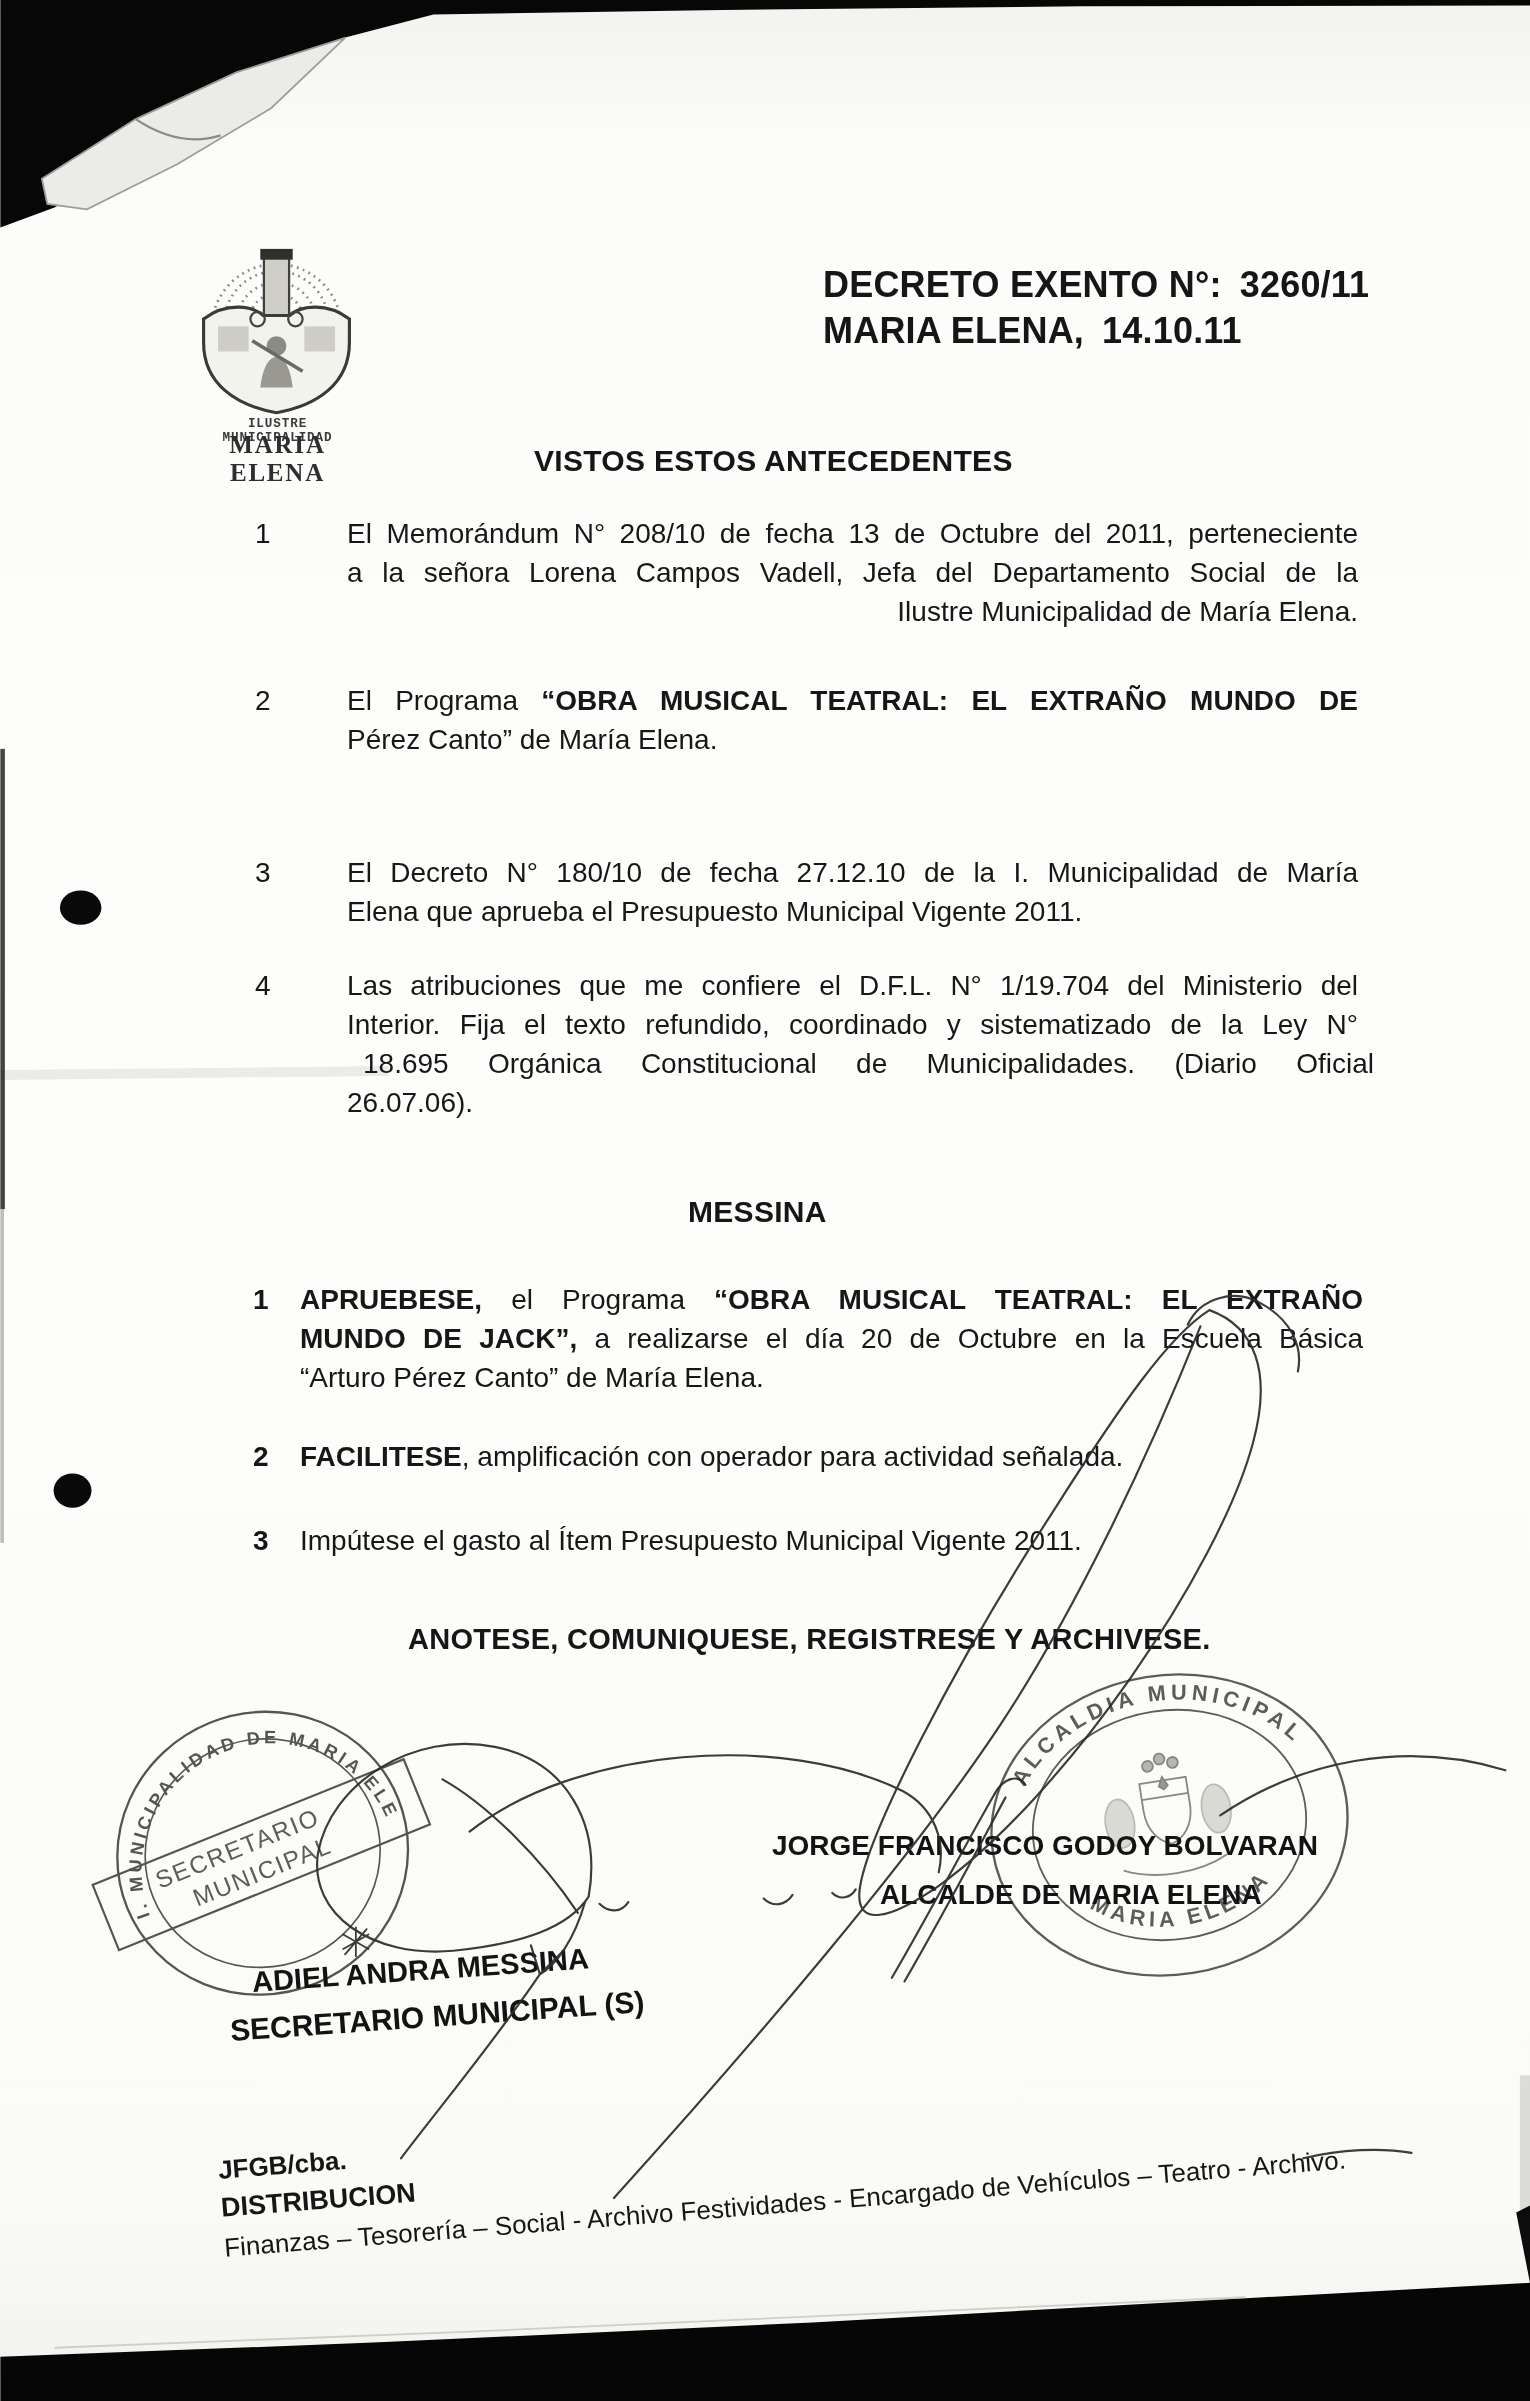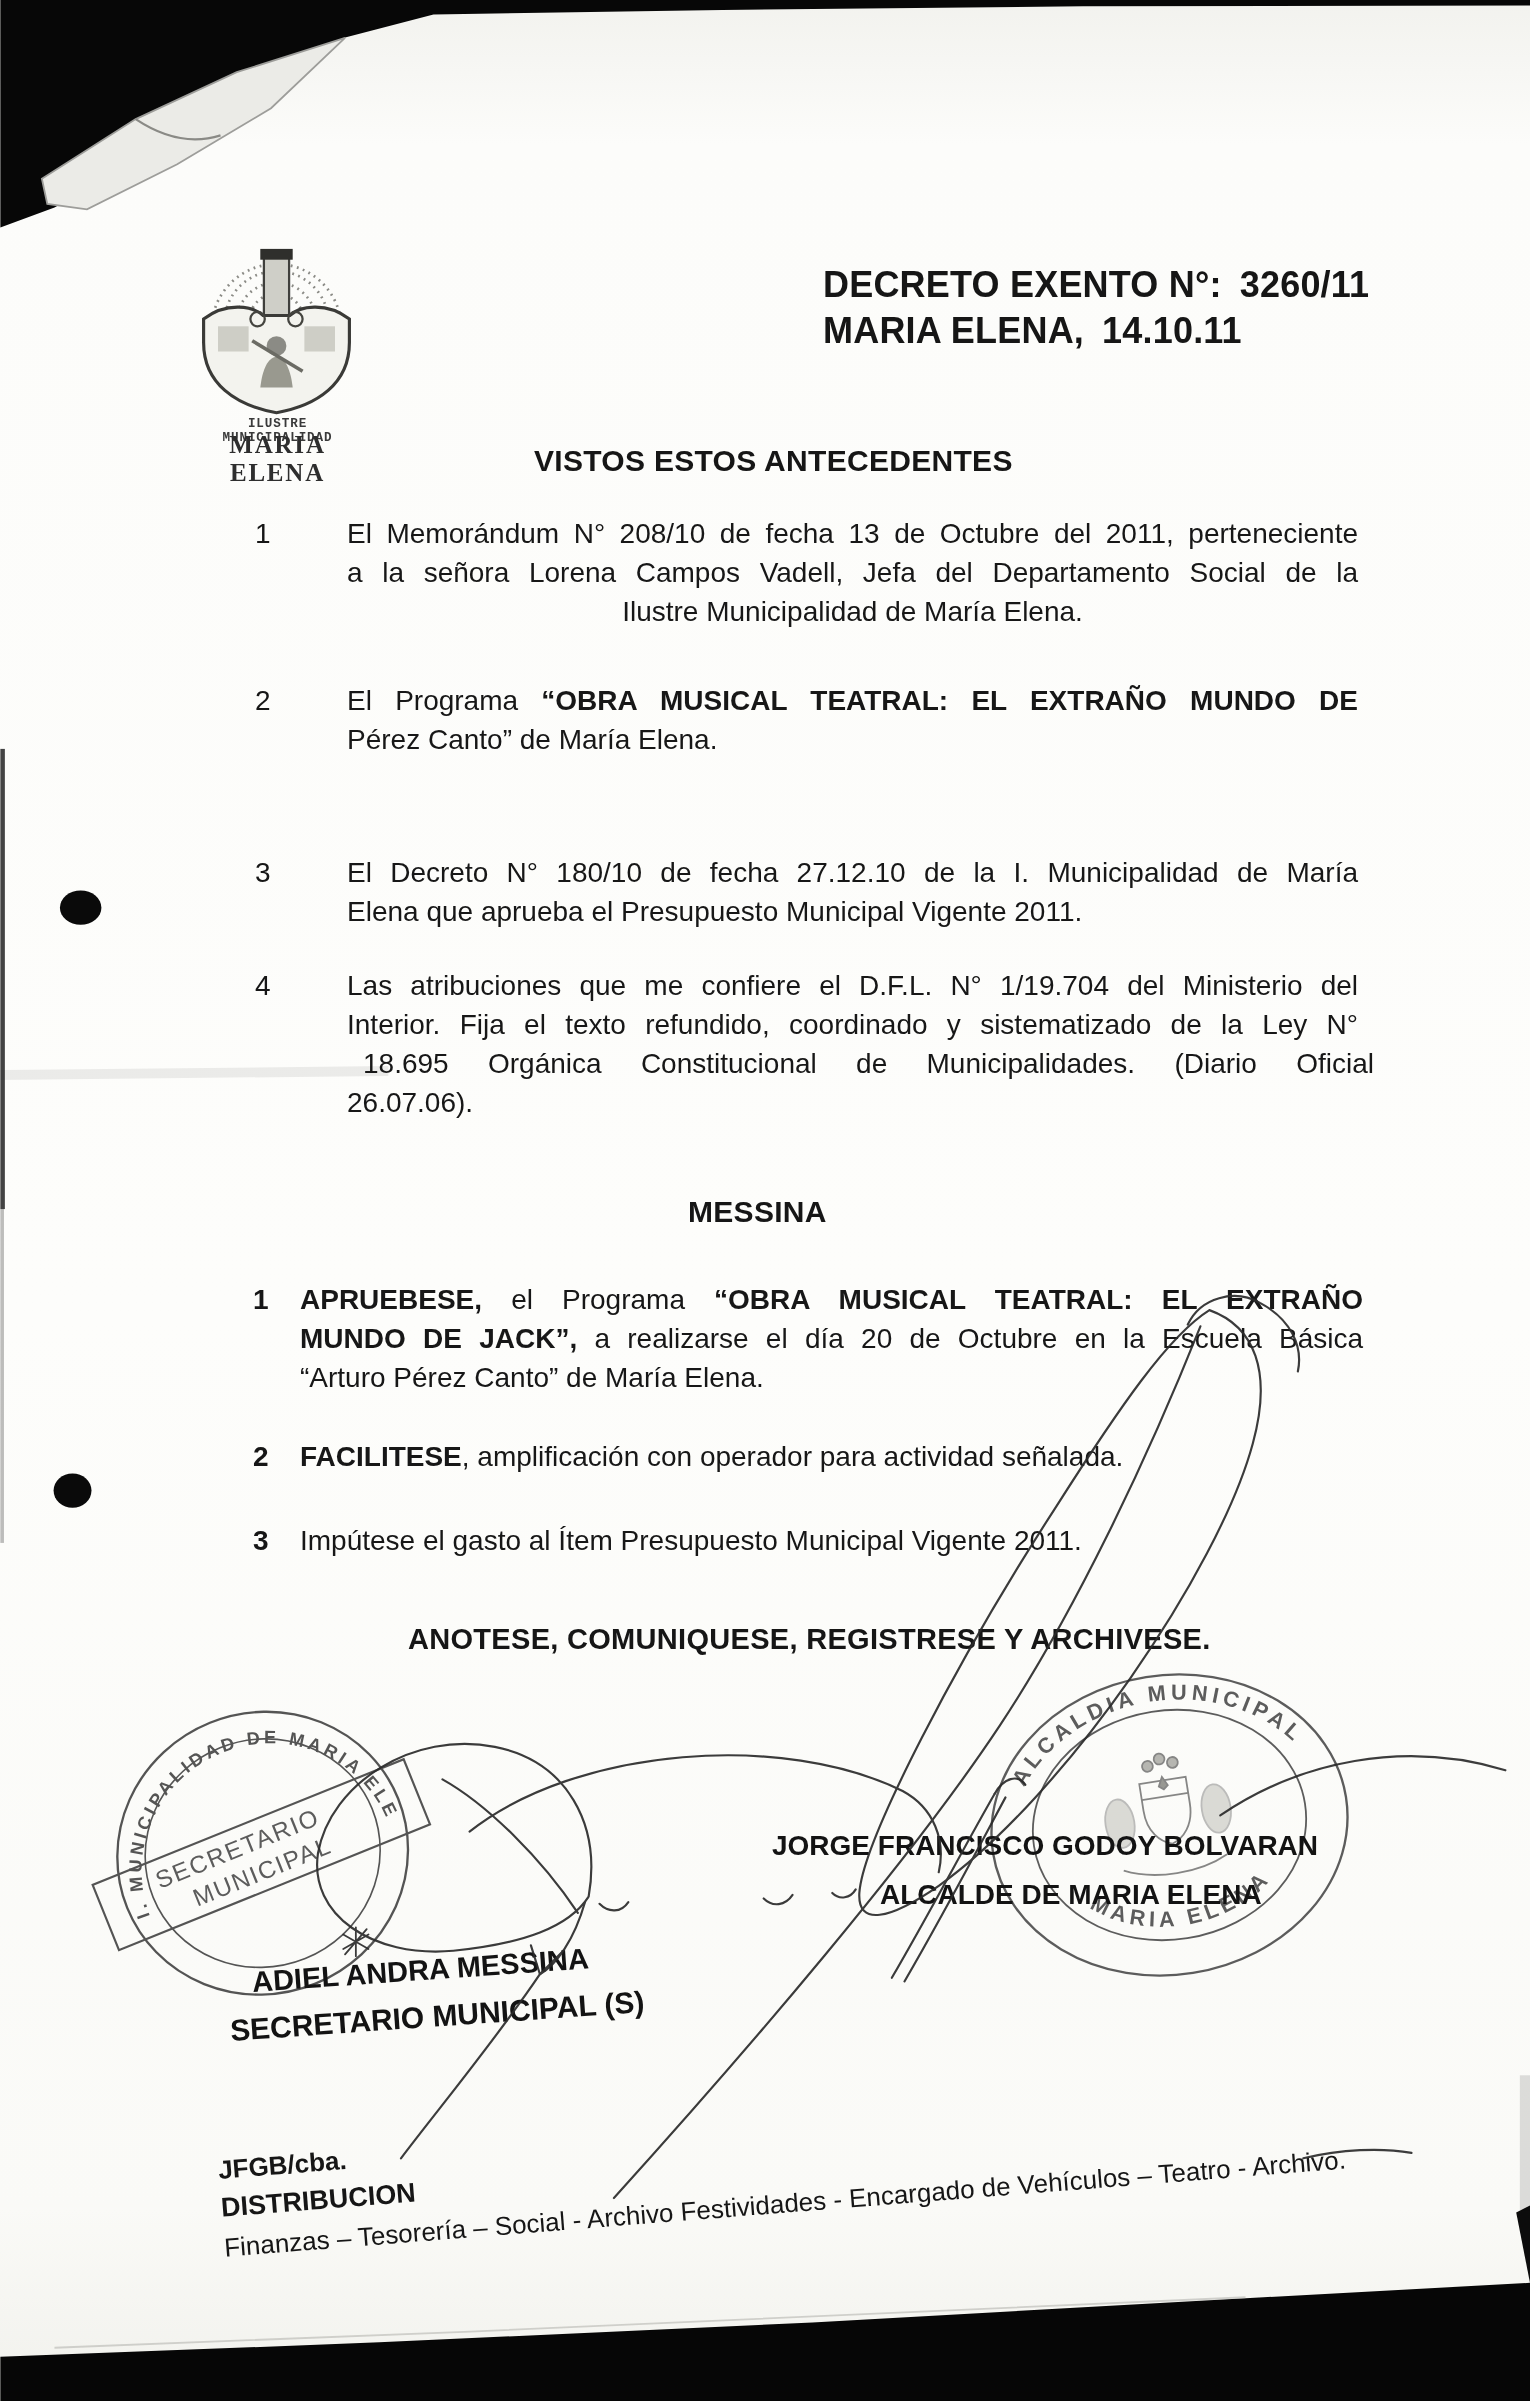--- a/index.html
+++ b/index.html
@@ -79,21 +79,21 @@
   </div>
 
   <div class="abs title" style="left:534px;top:444px;z-index:2">VISTOS ESTOS ANTECEDENTES</div>
 
   <div id="vistos-items">
       <div class="doc-item" style="left: 255px; top: 514px; z-index: 2;">
         <div class="num" style="width: 92px;">1</div>
         <div class="body doc" style="width: 1011px;">
           <div class="line" style="text-align: justify; text-align-last: justify;"><span>El Memorándum N° 208/10 de fecha 13 de Octubre del 2011, perteneciente</span></div>
           <div class="line" style="text-align: justify; text-align-last: justify;"><span>a la señora Lorena Campos Vadell, Jefa del Departamento Social de la</span></div>
-          <div class="line" style="text-align: center;"><span>Ilustre Municipalidad de María Elena.</span></div>
+          <div class="line" style="text-align: right;"><span>Ilustre Municipalidad de María Elena.</span></div>
         </div>
       </div>
       <div class="doc-item" style="left: 255px; top: 681px; z-index: 2;">
         <div class="num" style="width: 92px;">2</div>
         <div class="body doc" style="width: 1011px;">
           <div class="line" style="text-align: justify; text-align-last: justify;"><span>El Programa </span><span class="b">“OBRA MUSICAL TEATRAL: EL EXTRAÑO MUNDO DE</span></div>
           <div class="line" style="text-align: left;"><span>Pérez Canto” de María Elena.</span></div>
         </div>
       </div>
       <div class="doc-item" style="left: 255px; top: 853px; z-index: 2;">

